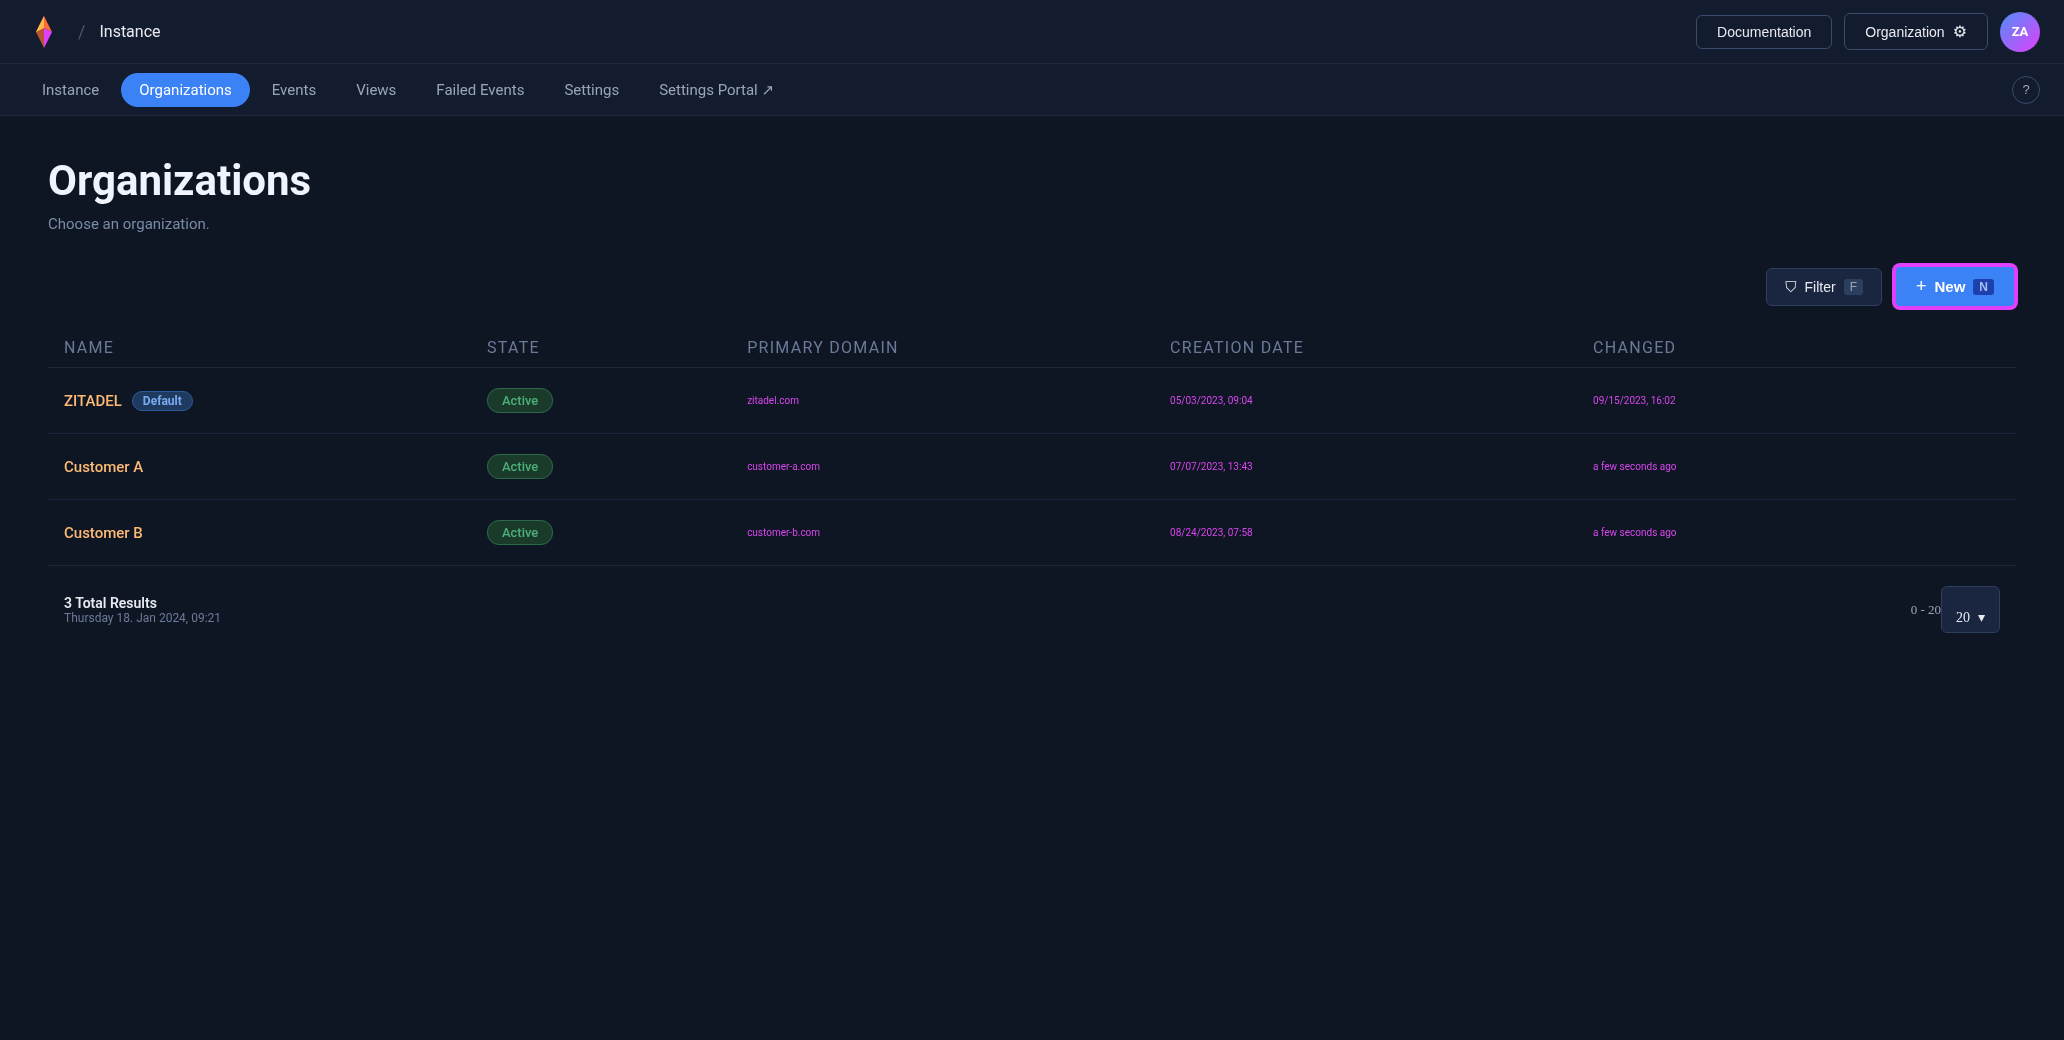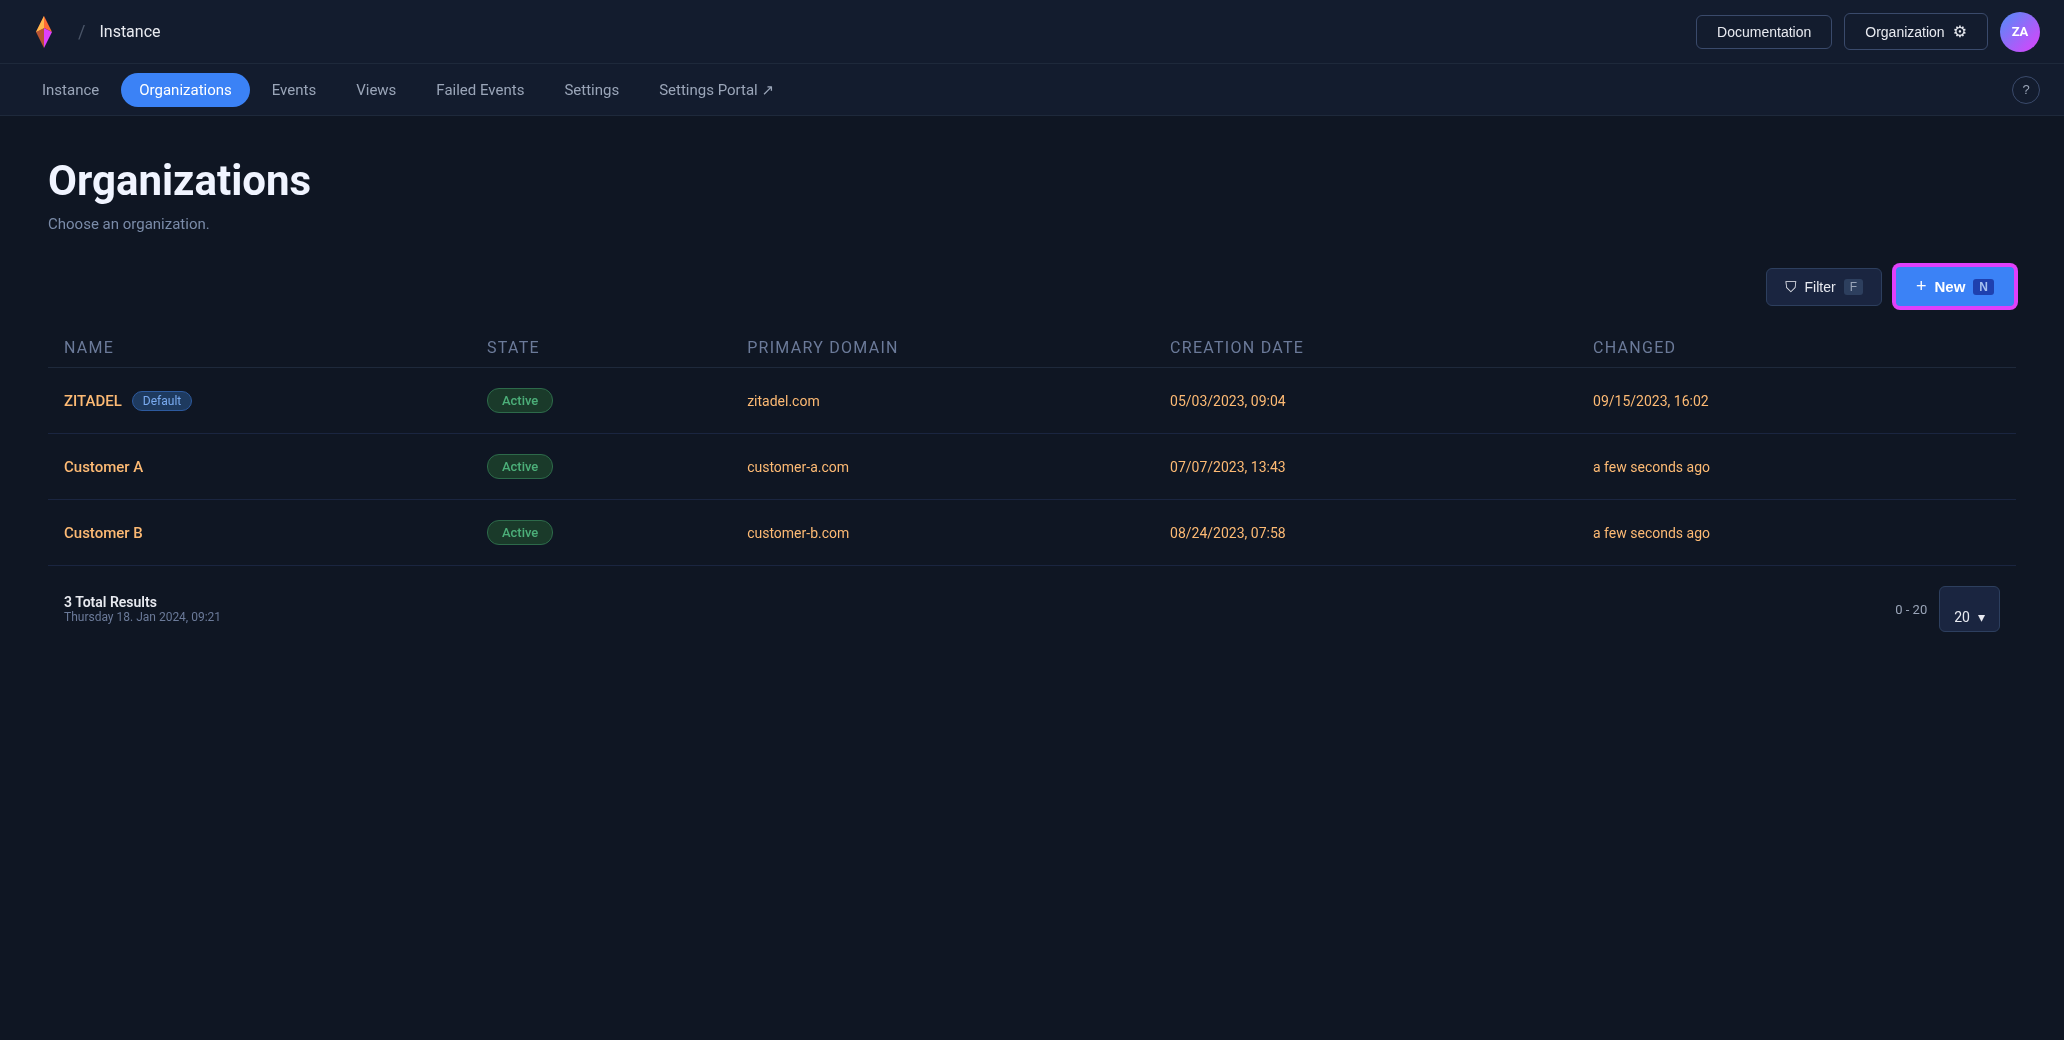--- a/index.html
+++ b/index.html
@@ -213,35 +213,35 @@
       font-weight: 500;
       color: #fdba74;
     }
     .default-badge {
       background: #1e3a5f;
       border: 1px solid #2d5a9e;
       color: #7aabf0;
       padding: 2px 10px;
       border-radius: 12px;
       font-size: 12px;
-      font-weight: 400;
+      font-weight: 700;
     }
     .state-badge {
       background: #1a3a2a;
       border: 1px solid #2d6a4a;
       color: #4caf79;
       padding: 4px 14px;
       border-radius: 12px;
       font-size: 13px;
       font-weight: 500;
       display: inline-block;
     }
     .cell-text {
-      font-size: 14px;
-      color: #fdba74;
+      font-size: 10px;
+      color: #d946ef;
     }
 
     
     .table-footer {
       display: flex;
       align-items: center;
       padding: 20px 16px 0;
     }
     .total-results {
       flex: 1;
@@ -251,21 +251,21 @@
       font-weight: 600;
       color: #e8eaf0;
     }
     .total-date {
       font-size: 12px;
       color: #6b7a99;
     }
     .pagination-area {
       display: flex;
       align-items: center;
-      gap: 12px;
+      font-family: Liberation Serif, serif;
     }
     .page-range {
       font-size: 13px;
       color: #9aa5b8;
     }
     .per-page-select {
       background: #1a2540;
       border: 1px solid #2d3f5e;
       color: #e8eaf0;
       padding: 22px 14px 6px 14px;

